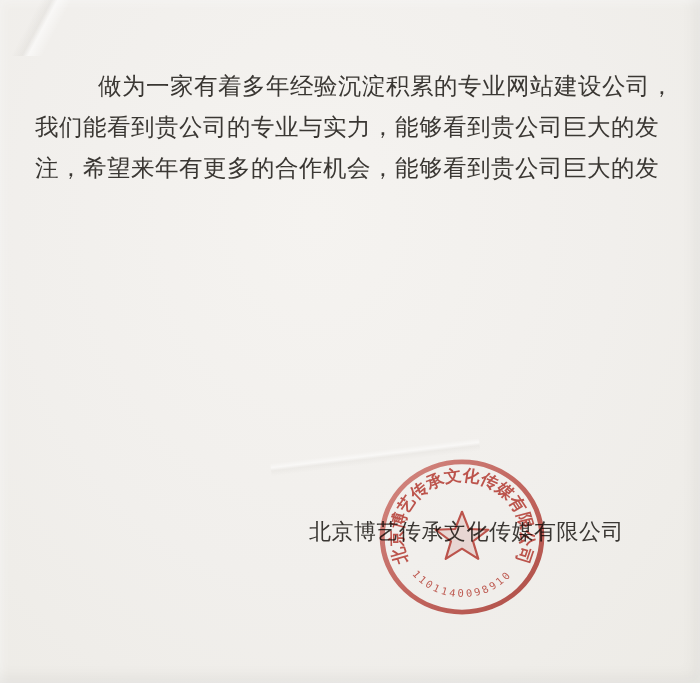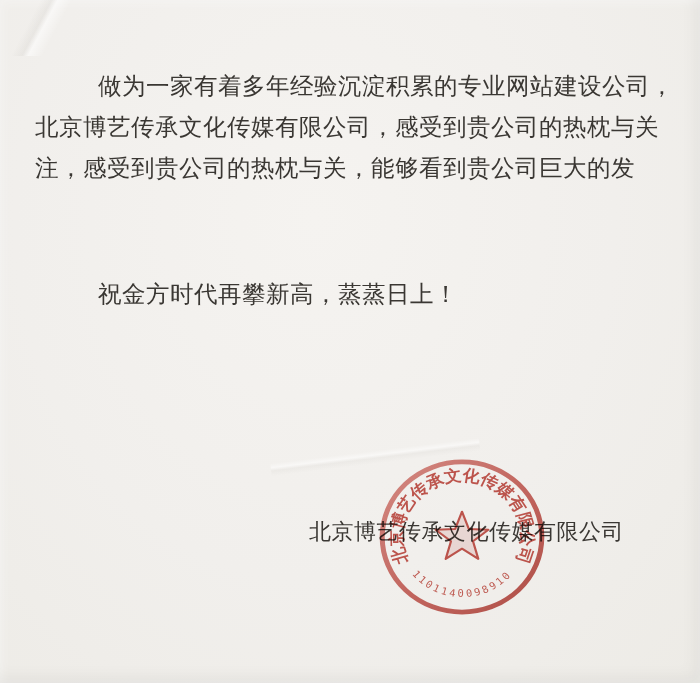--- a/index.html
+++ b/index.html
@@ -95,25 +95,24 @@
 </head>
 <body>
 
 <div class="page">
 
   <div class="crease crease-1"></div>
   <div class="crease crease-2"></div>
 
   <div class="body-paragraph">
     <div class="body-line indented">做为一家有着多年经验沉淀积累的专业网站建设公司，</div>
-    <div class="body-line">北京博艺传承文化传媒有限公司，感受到贵公司的热枕与关</div>
-    <div class="body-line">注，感受到贵公司的热枕与关，能够看到贵公司巨大的发</div>
+    <div class="body-line">我们能看到贵公司的专业与实力，能够看到贵公司巨大的发</div>
+    <div class="body-line">注，希望来年有更多的合作机会，能够看到贵公司巨大的发</div>
   </div>
 
-  <div class="closing-line">祝金方时代再攀新高，蒸蒸日上！</div>
 
   <div class="signature-line">北京博艺传承文化传媒有限公司</div>
 
   <div class="seal">
     <svg viewBox="0 0 200 200" preserveAspectRatio="none" aria-hidden="true">
       <defs>
         <linearGradient id="ringGrad" x1="0" y1="0" x2="1" y2="1">
           <stop offset="0" stop-color="#cd5a50" stop-opacity="0.72"></stop>
           <stop offset="0.5" stop-color="#c24b43" stop-opacity="0.88"></stop>
           <stop offset="1" stop-color="#b03a33" stop-opacity="0.95"></stop>

